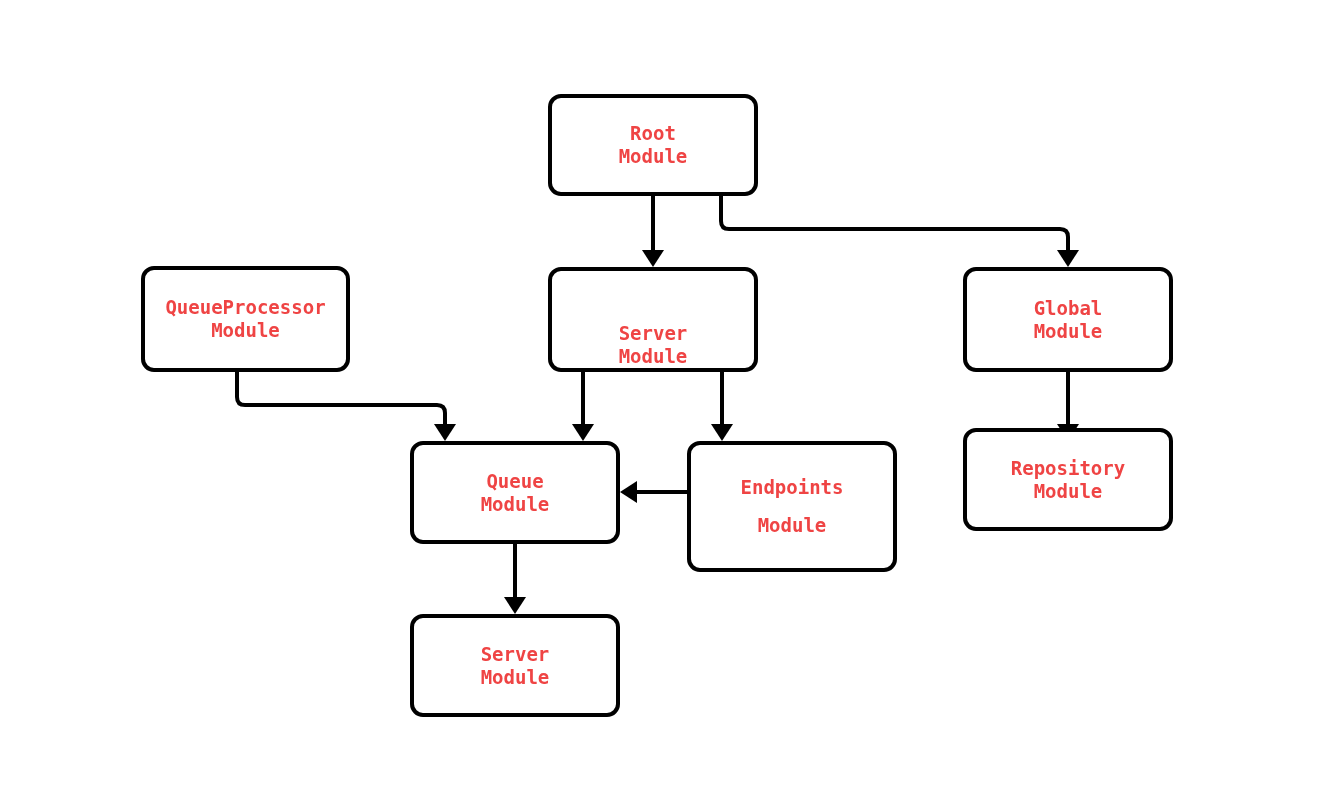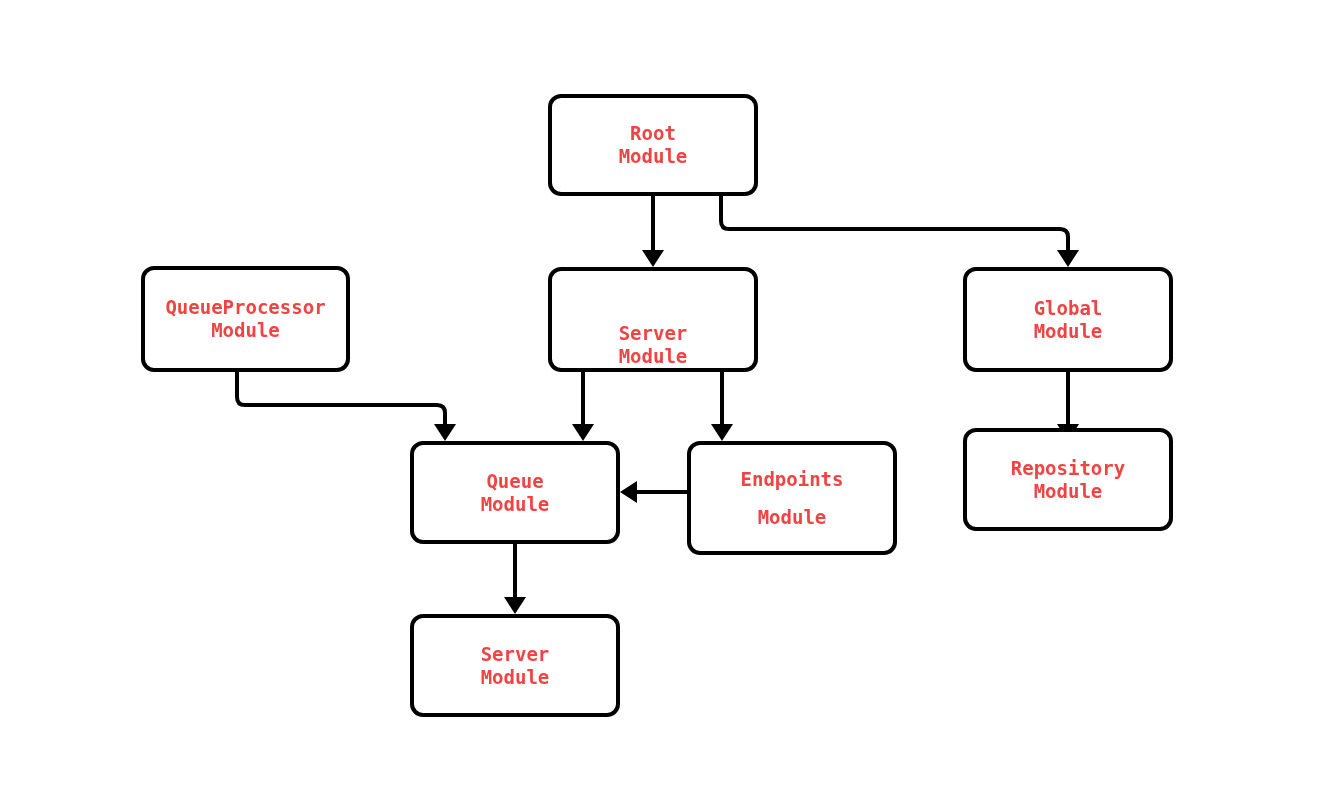--- a/index.html
+++ b/index.html
@@ -91,21 +91,21 @@
         <div class="node-label">Module</div>
       </div>
       <div class="node" style="left: 963px; top: 267px; width: 210px; height: 105px; border-color: rgb(0, 0, 0); background: rgb(255, 255, 255); align-items: center;">
         <div class="node-label">Global</div>
         <div class="node-label">Module</div>
       </div>
       <div class="node" style="left: 410px; top: 441px; width: 210px; height: 103px; border-color: rgb(0, 0, 0); background: rgb(255, 255, 255);">
         <div class="node-label">Queue</div>
         <div class="node-label">Module</div>
       </div>
-      <div class="node" style="left: 687px; top: 441px; width: 210px; height: 114px; border-color: rgb(0, 0, 0); background: rgb(255, 255, 255); gap: 15px;">
+      <div class="node" style="left: 687px; top: 441px; width: 210px; height: 131px; border-color: rgb(0, 0, 0); background: rgb(255, 255, 255); gap: 15px;">
         <div class="node-label">Endpoints</div>
         <div class="node-label">Module</div>
       </div>
       <div class="node" style="left: 963px; top: 428px; width: 210px; height: 103px; border-color: rgb(0, 0, 0); background: rgb(255, 255, 255);">
         <div class="node-label">Repository</div>
         <div class="node-label">Module</div>
       </div>
       <div class="node" style="left: 410px; top: 614px; width: 210px; height: 103px; border-color: rgb(0, 0, 0); background: rgb(255, 255, 255);">
         <div class="node-label">Server</div>
         <div class="node-label">Module</div>

